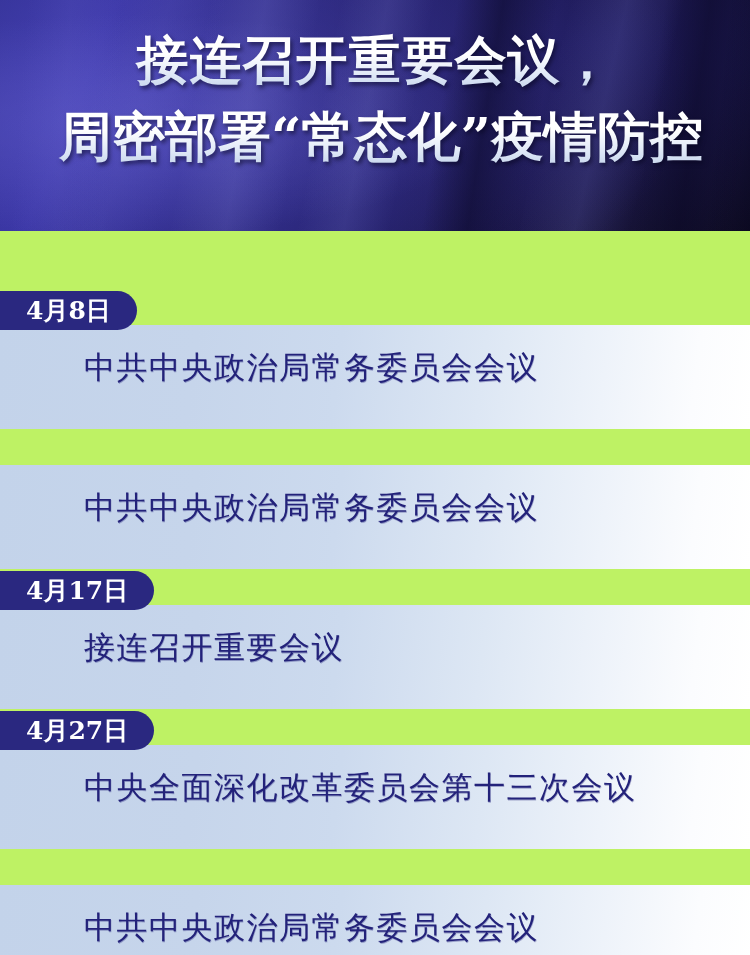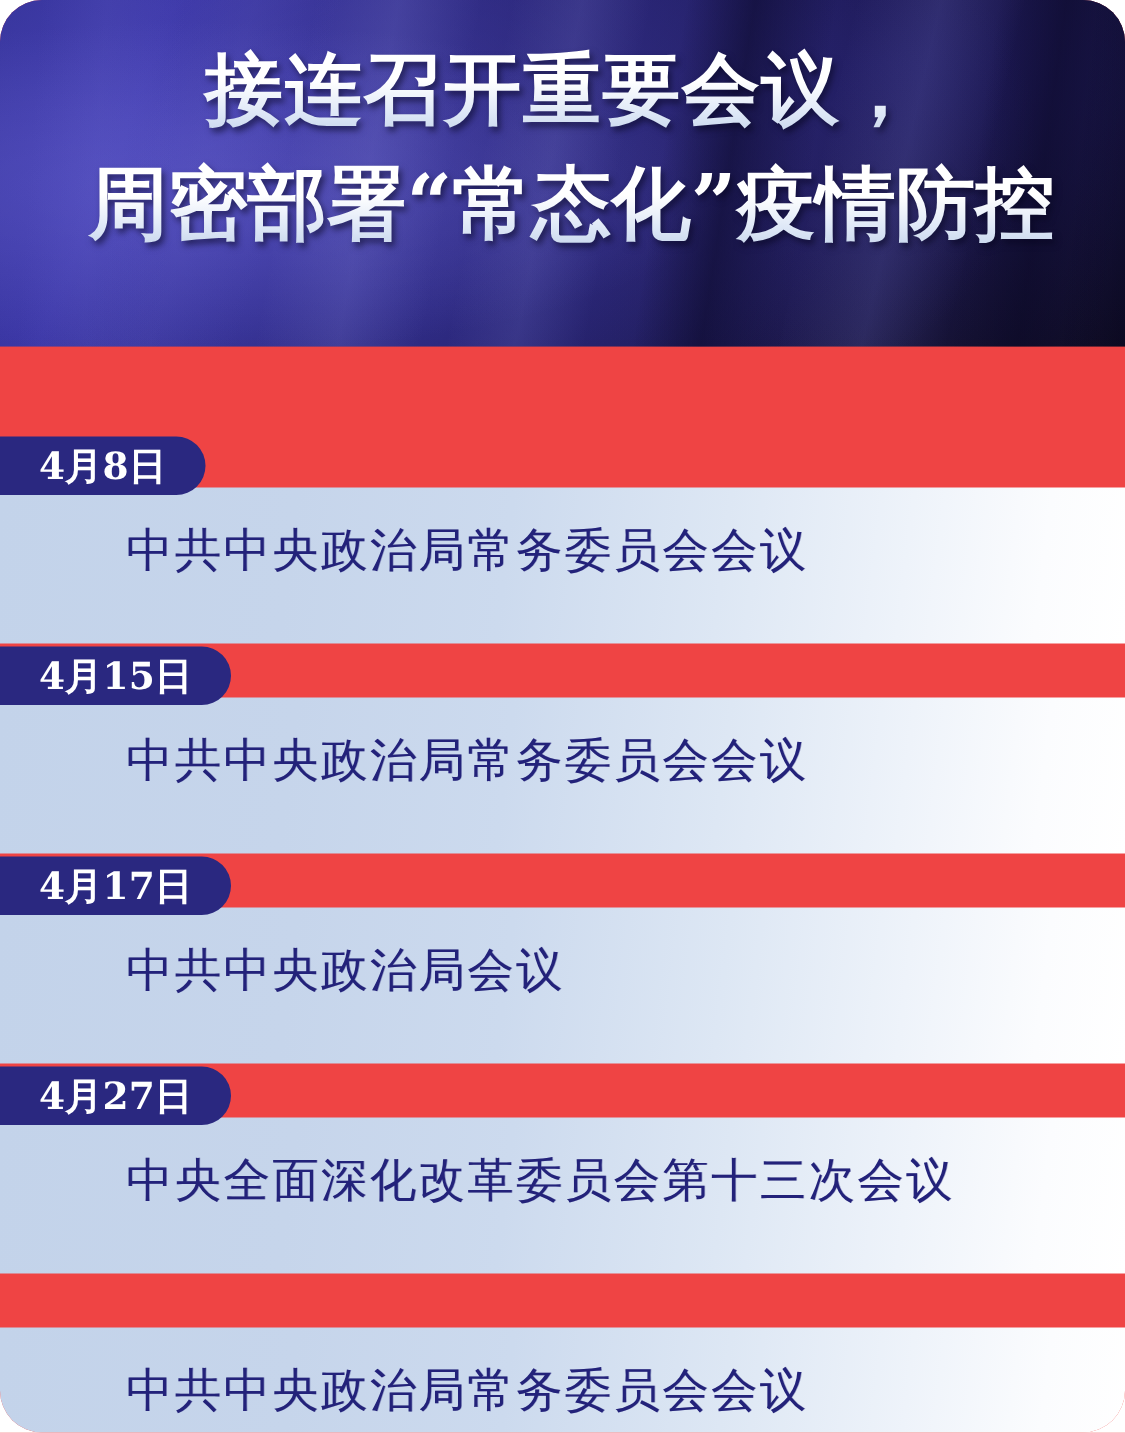--- a/index.html
+++ b/index.html
@@ -11,23 +11,22 @@
     width: 750px;
     height: 955px;
     overflow: hidden;
     font-family: "DejaVu Serif", "Liberation Serif", serif;
   }
 
   .poster {
     position: relative;
     width: 750px;
     height: 955px;
-    background: #ef4444;
+    background: #bef264;
     overflow: hidden;
-    border-radius: 28px;
   }
 
   
   .header {
     position: relative;
     width: 750px;
     height: 231px;
     overflow: hidden;
     background:
       radial-gradient(ellipse 900px 420px at 18% 40%, rgba(86,80,200,0.55) 0%, rgba(40,34,120,0.0) 62%),
@@ -178,32 +177,29 @@
     <div class="row r0">
       <div class="row-band"></div>
       <div class="date-badge">
         <span class="date-badge-text">4月8日</span>
       </div>
       <div class="meeting-name">中共中央政治局常务委员会会议</div>
     </div>
 
     <div class="row r1">
       <div class="row-band"></div>
-      <div class="date-badge">
-        <span class="date-badge-text">4月15日</span>
-      </div>
       <div class="meeting-name">中共中央政治局常务委员会会议</div>
     </div>
 
     <div class="row r2">
       <div class="row-band"></div>
       <div class="date-badge">
         <span class="date-badge-text">4月17日</span>
       </div>
-      <div class="meeting-name">中共中央政治局会议</div>
+      <div class="meeting-name">接连召开重要会议</div>
     </div>
 
     <div class="row r3">
       <div class="row-band"></div>
       <div class="date-badge">
         <span class="date-badge-text">4月27日</span>
       </div>
       <div class="meeting-name">中央全面深化改革委员会第十三次会议</div>
     </div>
 

